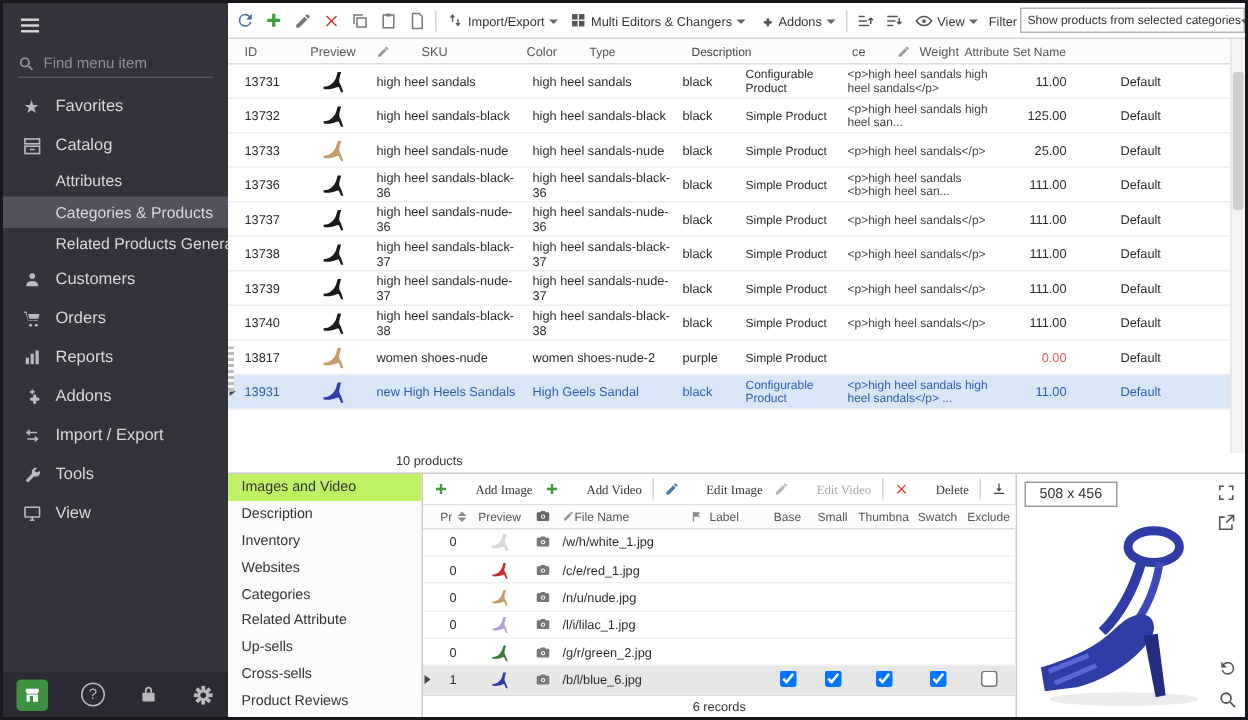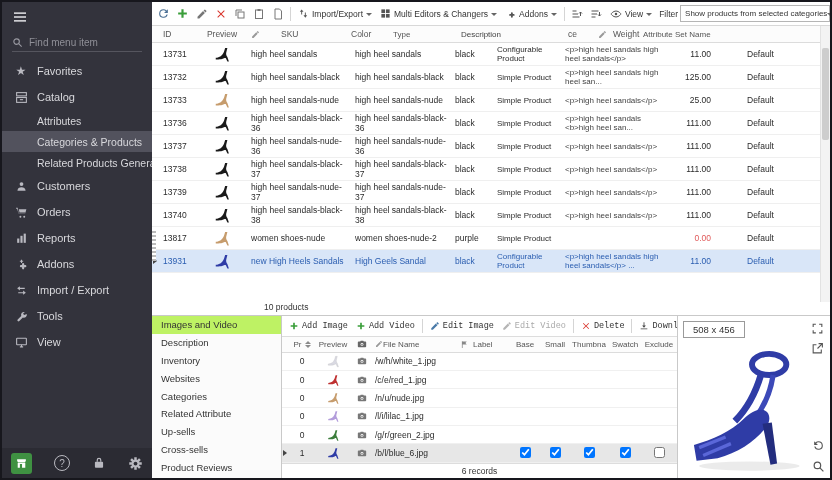--- a/index.html
+++ b/index.html
@@ -52,21 +52,21 @@
   .g-thumb{position:absolute;left:1px;right:1px;top:22px;height:92px;background:#cdcdcd;border-radius:2px;cursor:pointer}
   .g-footer{position:absolute;top:300px;left:0;right:0;height:14px;font-size:8.5px;color:#333;display:flex;align-items:flex-start;padding-left:112px;border-bottom:1px solid #c9c9c9}
   .grip{position:absolute;left:0;top:205px;width:4px;height:30px;background:repeating-linear-gradient(#bbb 0 2px,#fff 2px 4px);cursor:pointer}
   
   .bottom{position:absolute;top:314px;left:0;right:0;bottom:0;display:flex}
   .tabs{width:130px;border-right:1px solid #c9c9c9;background:#fbfbfb;overflow:hidden}
   .tab{display:flex;align-items:center;height:17.8px;padding-left:9px;font-size:9.5px;color:#333;cursor:pointer;white-space:nowrap}
   .tab.selected{background:#bef264}
   .imgpanel{width:396px;display:flex;flex-direction:column;border-right:1px solid #c9c9c9}
   .d-toolbar{height:22px;display:flex;align-items:center;gap:2px;padding:0 4px;border-bottom:1px solid #ddd;font-size:8.5px;color:#333;white-space:nowrap;overflow:hidden}
-  .d-btn{display:flex;align-items:center;gap:3px;height:34px;padding:0 3px;cursor:pointer;background:none;border:none;font-size:8.5px;color:#333;font-family:Liberation Mono, monospace;flex:none}
+  .d-btn{display:flex;align-items:center;gap:18px;height:34px;padding:0 3px;cursor:pointer;background:none;border:none;font-size:8.5px;color:#333;font-family:Liberation Serif, serif;flex:none}
   .d-btn.disabled{color:#aaa}
   .i-head{display:flex;height:16px;border-bottom:1px solid #dcdcdc;background:#fcfcfc;color:#555;font-size:8px;align-items:center}
   .i-row{display:flex;height:19px;border-bottom:1px solid #f0f0f0;align-items:center;font-size:8.5px;color:#2b2b2b;cursor:pointer}
   .sel-row-g{background:#e7e7e7}
   .iw-sel{width:8px;padding:0;justify-content:center}
   .iw-pos{width:24px;justify-content:center}
   .iw-prev{width:38px;justify-content:center}
   .iw-cam{width:20px;justify-content:center}
   .iw-file{width:86px}
   .iw-flag{width:12px;justify-content:center;padding:0}

